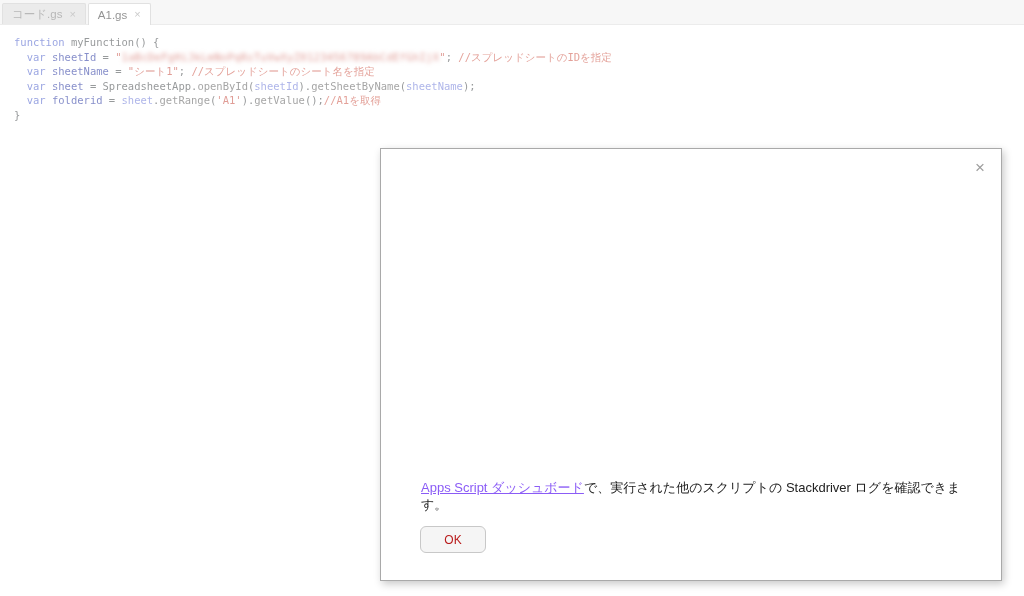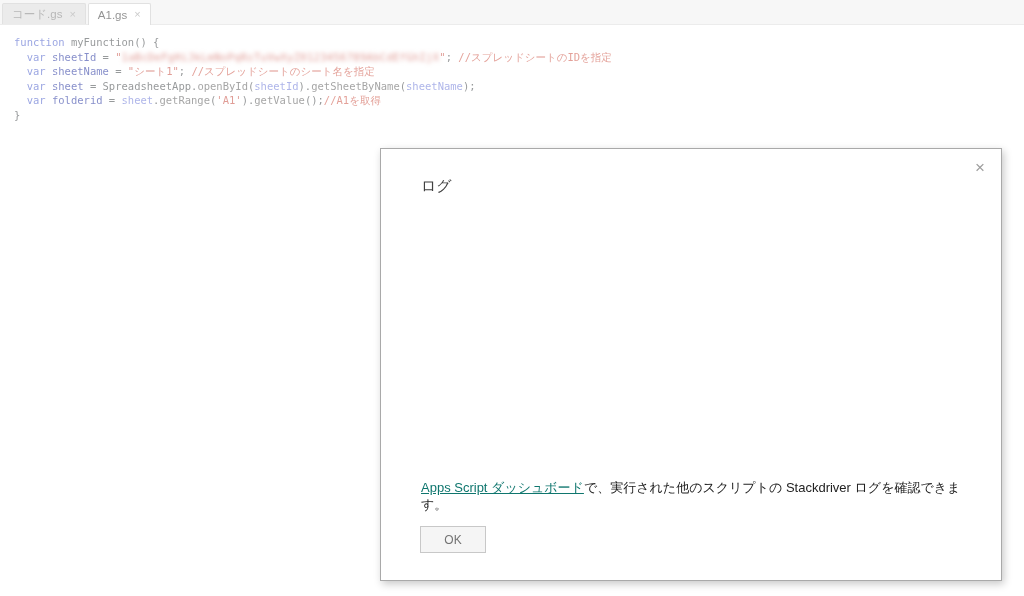--- a/index.html
+++ b/index.html
@@ -60,27 +60,27 @@
   }
   .dialog-title {
     padding: 28px 40px 0 40px; font-size: 15px; color: #404040;
   }
   .log-area { padding: 23px 40px 0 40px; }
   .log-entry { font-size: 13px; color: #222222; line-height: 17px; }
   .dialog-footer {
     position: absolute; left: 40px; right: 40px; bottom: 67px;
     font-size: 13px; color: #222222; line-height: 17px;
   }
-  .footer-link { color: #0f766e; text-decoration: underline; cursor: pointer; }
+  .footer-link { color: #8b5cf6; text-decoration: underline; cursor: pointer; }
   .ok-button {
     position: absolute; left: 39px; bottom: 27px;
     width: 66px; height: 27px;
-    background: #f5f5f5; border: 1px solid #c8c8c8; border-radius: 0;
+    background: #f5f5f5; border: 1px solid #c8c8c8; border-radius: 6px;
     font-family: "Liberation Sans", "DejaVu Sans", sans-serif;
-    font-size: 12px; color: #737373; cursor: pointer;
+    font-size: 12px; color: #b91c1c; cursor: pointer;
   }
 </style>
 </head>
 <body>
 
 <div class="screen">
 
   <div class="editor">
     <div class="tabbar">
       <div class="tab inactive">
@@ -101,20 +101,19 @@
           <div class="code-line"><span class="tk-pl">  </span><span class="tk-kw">var </span><span class="tk-def">folderid</span><span class="tk-pun"> = </span><span class="tk-var">sheet</span><span class="tk-pun">.</span><span class="tk-meth">getRange</span><span class="tk-pun">(</span><span class="tk-str">'A1'</span><span class="tk-pun">).</span><span class="tk-meth">getValue</span><span class="tk-pun">();</span><span class="tk-com">//A1を取得</span></div>
           <div class="code-line"><span class="tk-pun">}</span></div>
         </div>
     </div>
   </div>
 
   <div class="overlay"></div>
 
   <div class="dialog">
     <span class="dialog-close">×</span>
-    <div class="dialog-title">ログ</div>
     <div class="dialog-footer">
       <span class="footer-link">Apps Script ダッシュボード</span><span>で、実行された他のスクリプトの Stackdriver ログを確認できます。</span>
     </div>
     <button class="ok-button">OK</button>
   </div>
 
 </div>
 
 </body></html>

